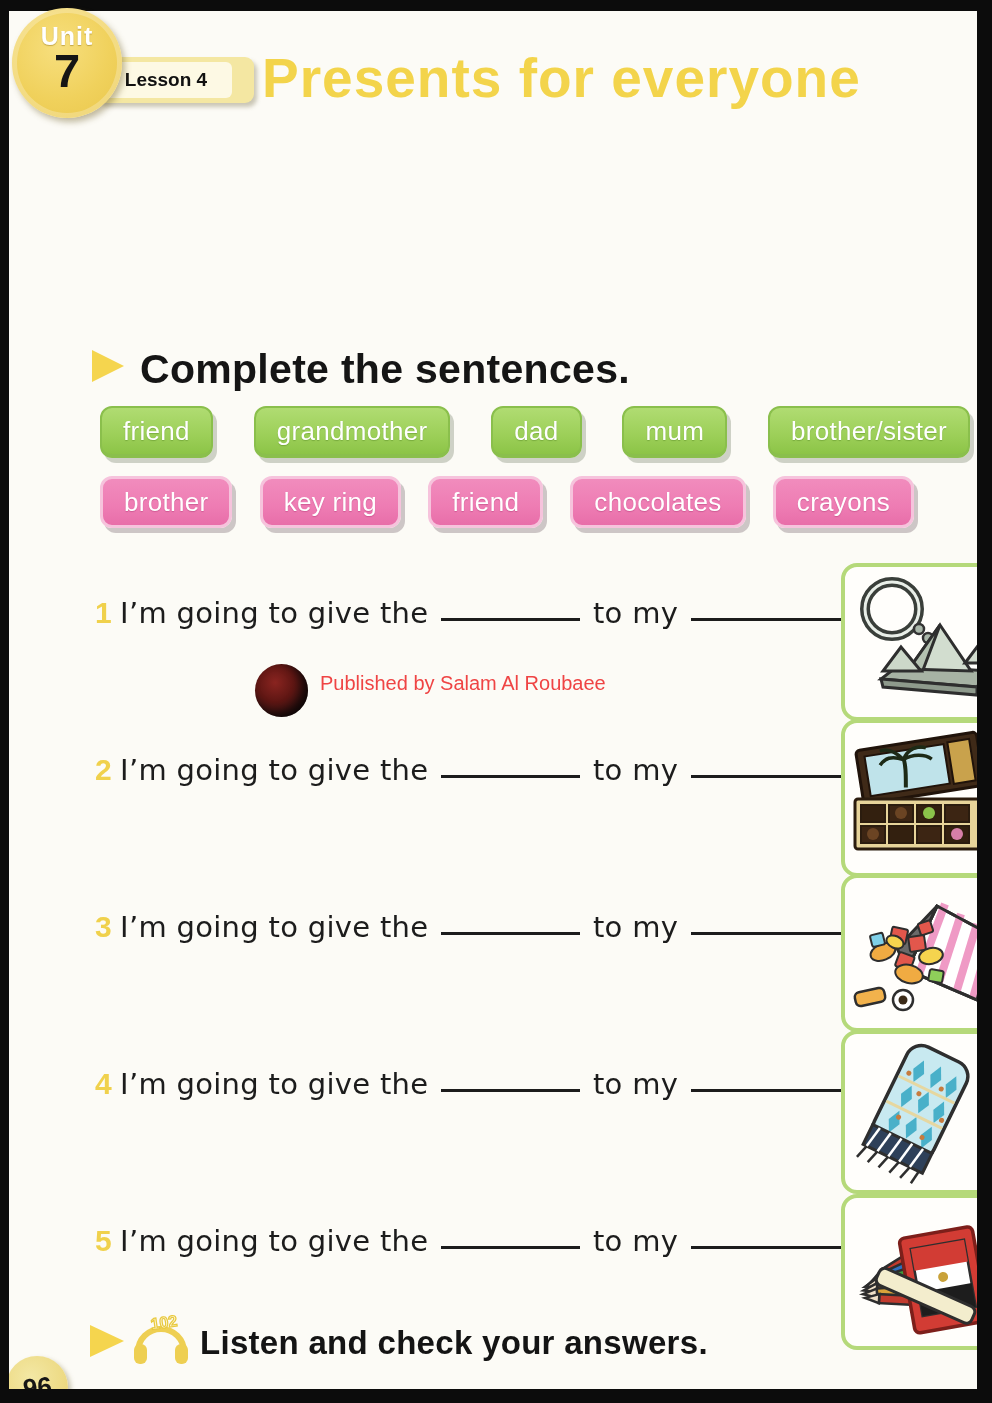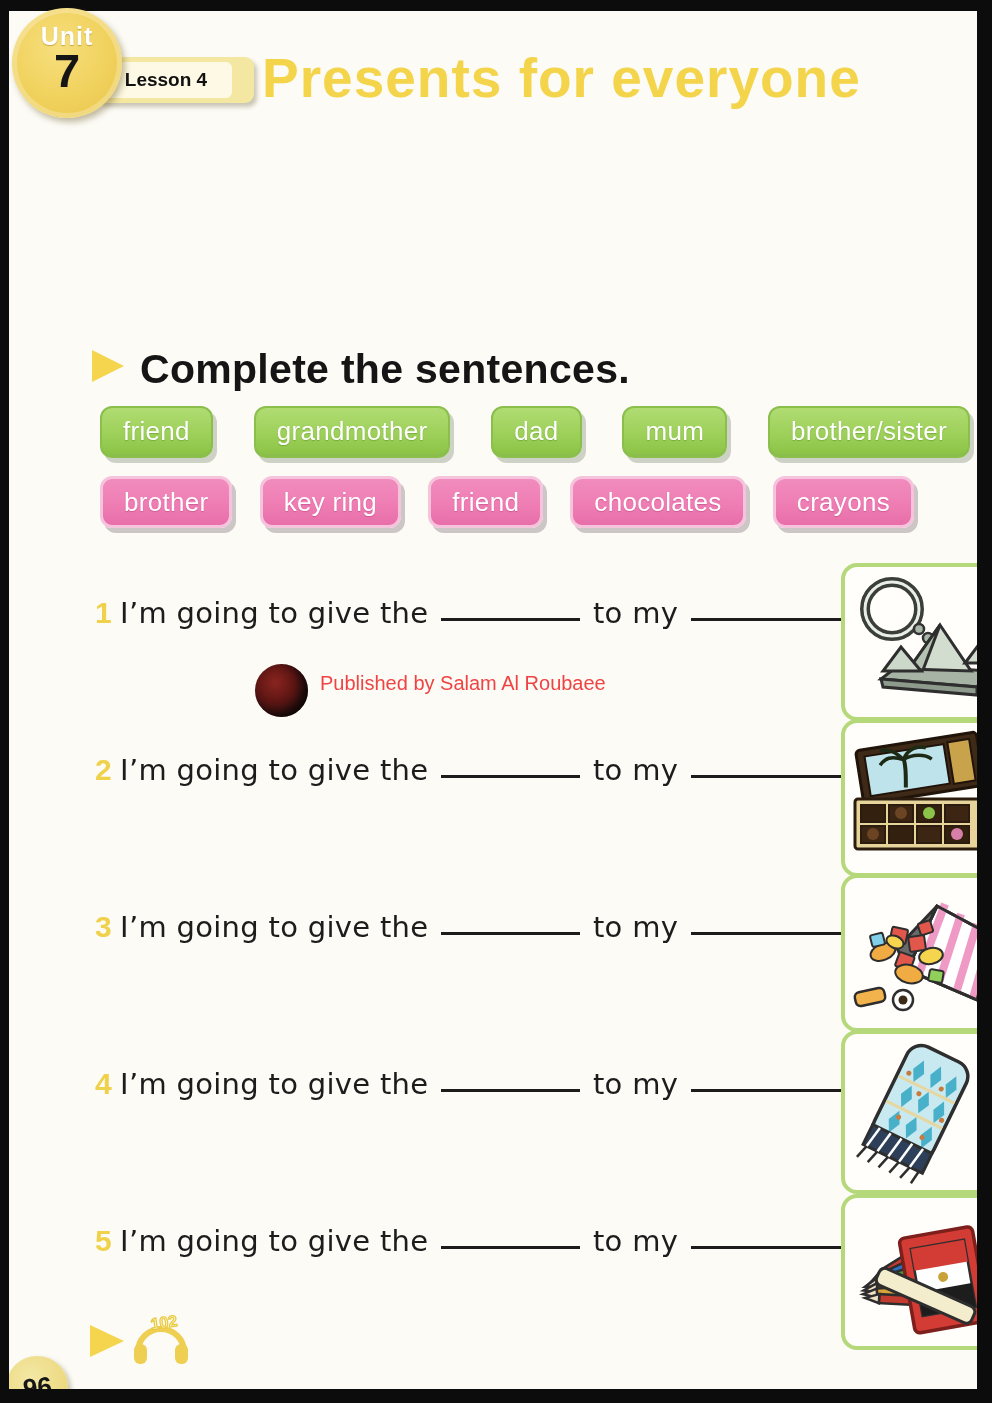--- a/index.html
+++ b/index.html
@@ -365,20 +365,21 @@
     </svg>
   </div>
 
   <div class="tri listen-arrow"></div>
   <svg class="headphones" viewBox="0 0 66 66">
     <path d="M10,46 A23,23 0 0 1 56,46" fill="none" stroke="#eecf52" stroke-width="6"></path>
     <rect x="6" y="38" width="13" height="20" rx="6" fill="#eecf52"></rect>
     <rect x="47" y="38" width="13" height="20" rx="6" fill="#eecf52"></rect>
   </svg>
   <span class="track-badge">102</span>
+  <div class="listen-text">Listen and check your answers.</div>
 
   <div class="page-num-circle">
     <span class="page-num">96</span>
   </div>
 
   <div class="strip top"></div>
   <div class="strip left"></div>
   <div class="strip right"></div>
   <div class="strip bottom"></div>
 </div>

